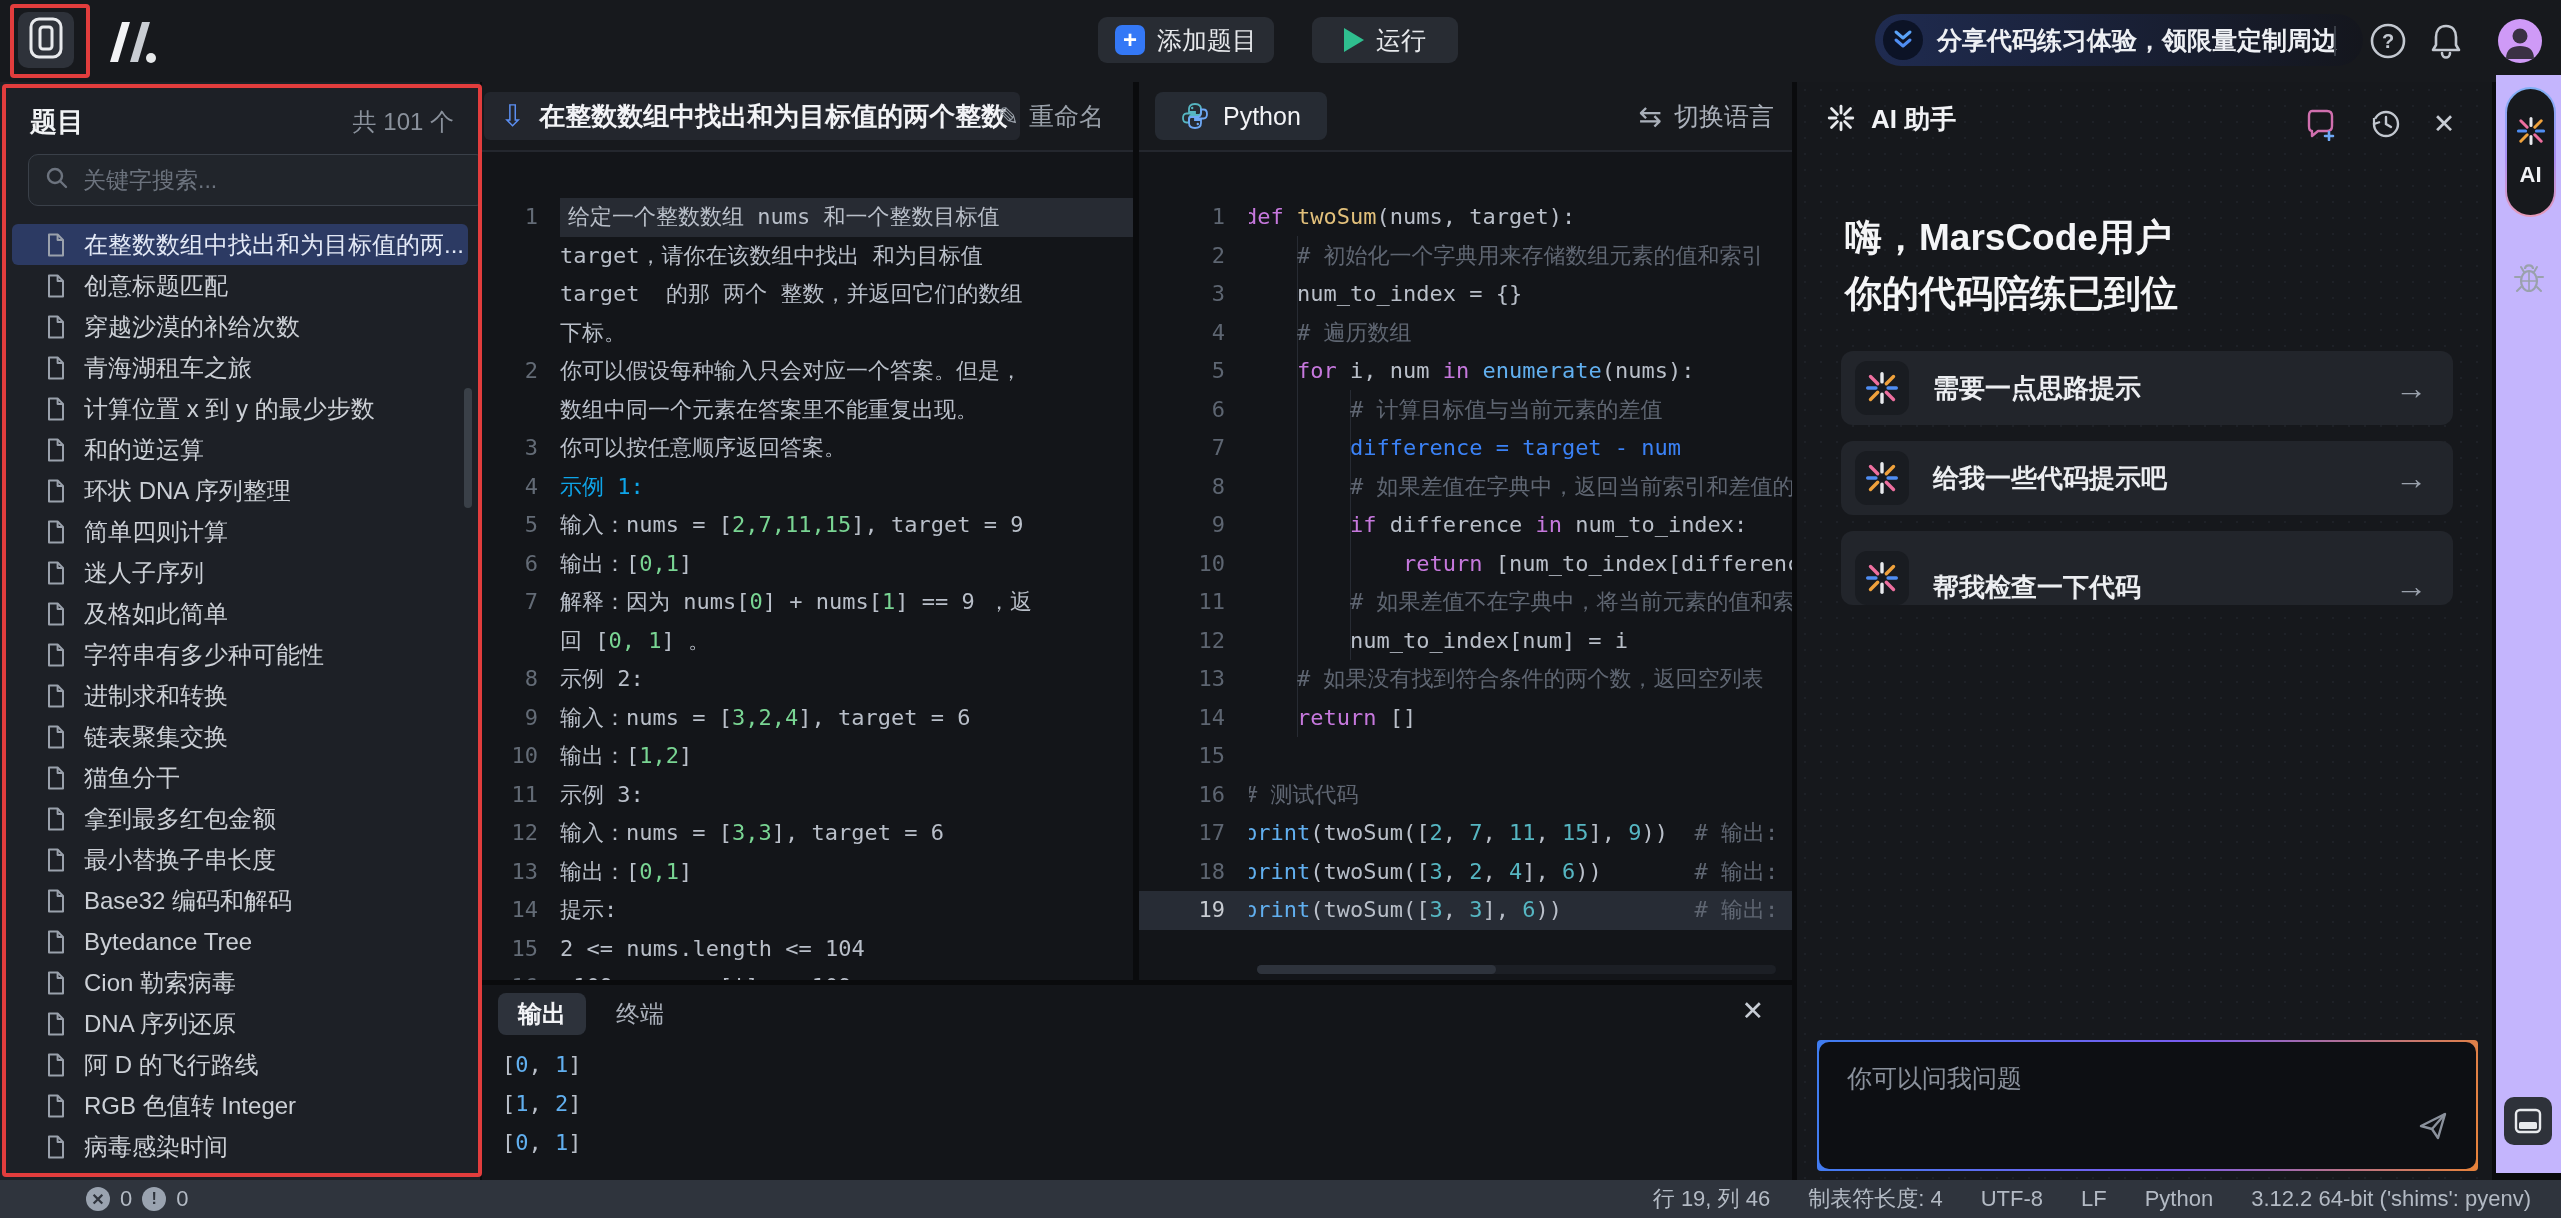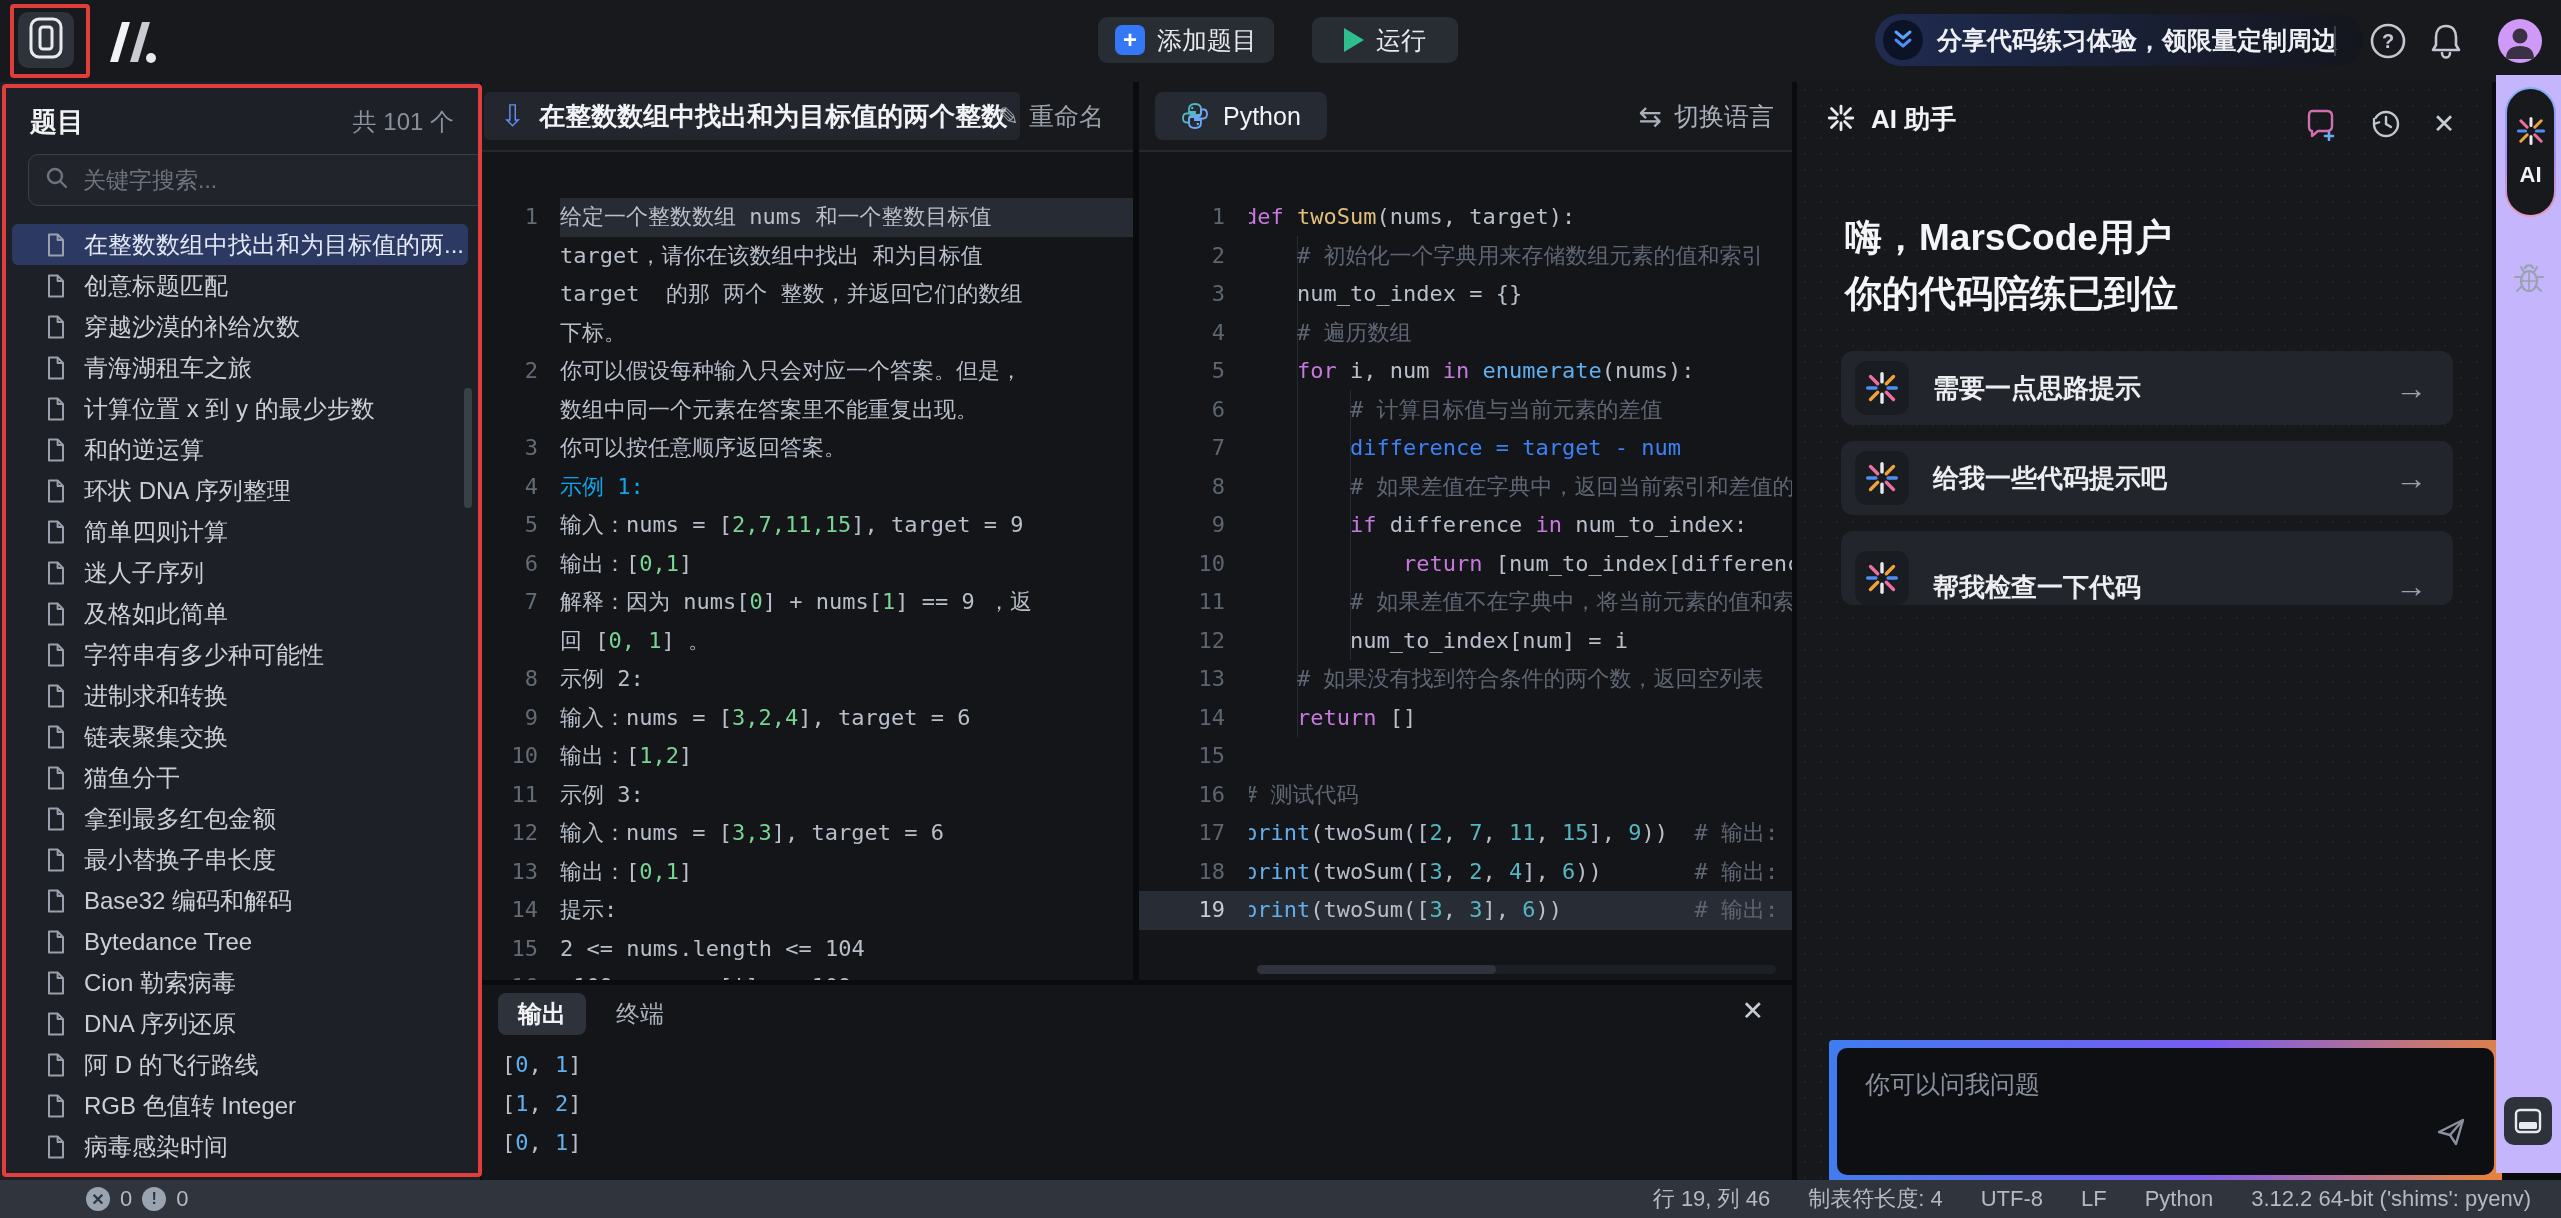--- a/index.html
+++ b/index.html
@@ -104,21 +104,21 @@
   .ai-head{position:absolute;left:30px;top:20px;display:flex;align-items:center;gap:16px}
   .ai-head .t{color:#f2f3f6;font-size:26px;font-weight:bold}
   .ai-hicon{position:absolute;top:22px;width:40px;height:40px;display:flex;align-items:center;justify-content:center;cursor:pointer}
   .greet{position:absolute;left:48px;top:128px;color:#f4f5f7;font-size:37px;font-weight:bold;line-height:56px}
   .ai-card{position:absolute;left:44px;width:612px;height:74px;background:#22252b;border-radius:12px;
     display:flex;align-items:center;cursor:pointer}
   .ai-card .tile{width:54px;height:54px;background:#191c21;border-radius:12px;margin:0 24px 0 14px;
     display:flex;align-items:center;justify-content:center}
   .ai-card .lbl{color:#eceef1;font-size:26px;font-weight:bold;flex:1}
   .ai-card .arr{color:#9aa1ac;font-size:32px;margin-right:26px}
-  .ai-inputwrap{position:absolute;left:32px;top:958px;width:657px;height:127px;border-radius:4px;padding:8px;
+  .ai-inputwrap{position:absolute;left:20px;top:958px;width:657px;height:127px;border-radius:4px;padding:2px;
     background:linear-gradient(100deg,#3f7df0,#7a5cf0 55%,#e8833a)}
   .ai-input{position:relative;width:100%;height:100%;background:#0d0f13;border-radius:10px;box-sizing:border-box}
   .ai-input textarea{position:absolute;left:26px;top:18px;right:70px;bottom:14px;width:540px;height:90px;
     background:transparent;border:none;outline:none;resize:none;color:#c9cdd3;font-size:25px;
     font-family:"Liberation Sans",sans-serif}
   .ai-input textarea::placeholder{color:#8a919c}
   .ai-send{position:absolute;right:26px;bottom:22px;cursor:pointer}
 
   
   .rail{left:2496px;top:75px;width:65px;height:1098px;background:#c4b5fd}
@@ -434,21 +434,21 @@
     </div>
     <div class="p-rename">
       <span>✎</span>
       <span>重命名</span>
     </div>
   </div>
   <div class="panel-body mono">
     <div class="prows">
         <div class="prow">
           <span class="pnum">1</span>
-          <div class="ptext sel"><span style="color: rgb(185, 191, 201);">给定一个整数数组 nums 和一个整数目标值</span></div>
+          <div class="ptext sel"><span style="color: rgb(185, 191, 201); padding-left: 8px;">给定一个整数数组 nums 和一个整数目标值</span></div>
         </div>
         <div class="prow">
           <span class="pnum"></span>
           <div class="ptext"><span style="color: rgb(185, 191, 201);">target，请你在该数组中找出 和为目标值</span></div>
         </div>
         <div class="prow">
           <span class="pnum"></span>
           <div class="ptext"><span style="color: rgb(185, 191, 201);">target  的那 两个 整数，并返回它们的数组</span></div>
         </div>
         <div class="prow">

